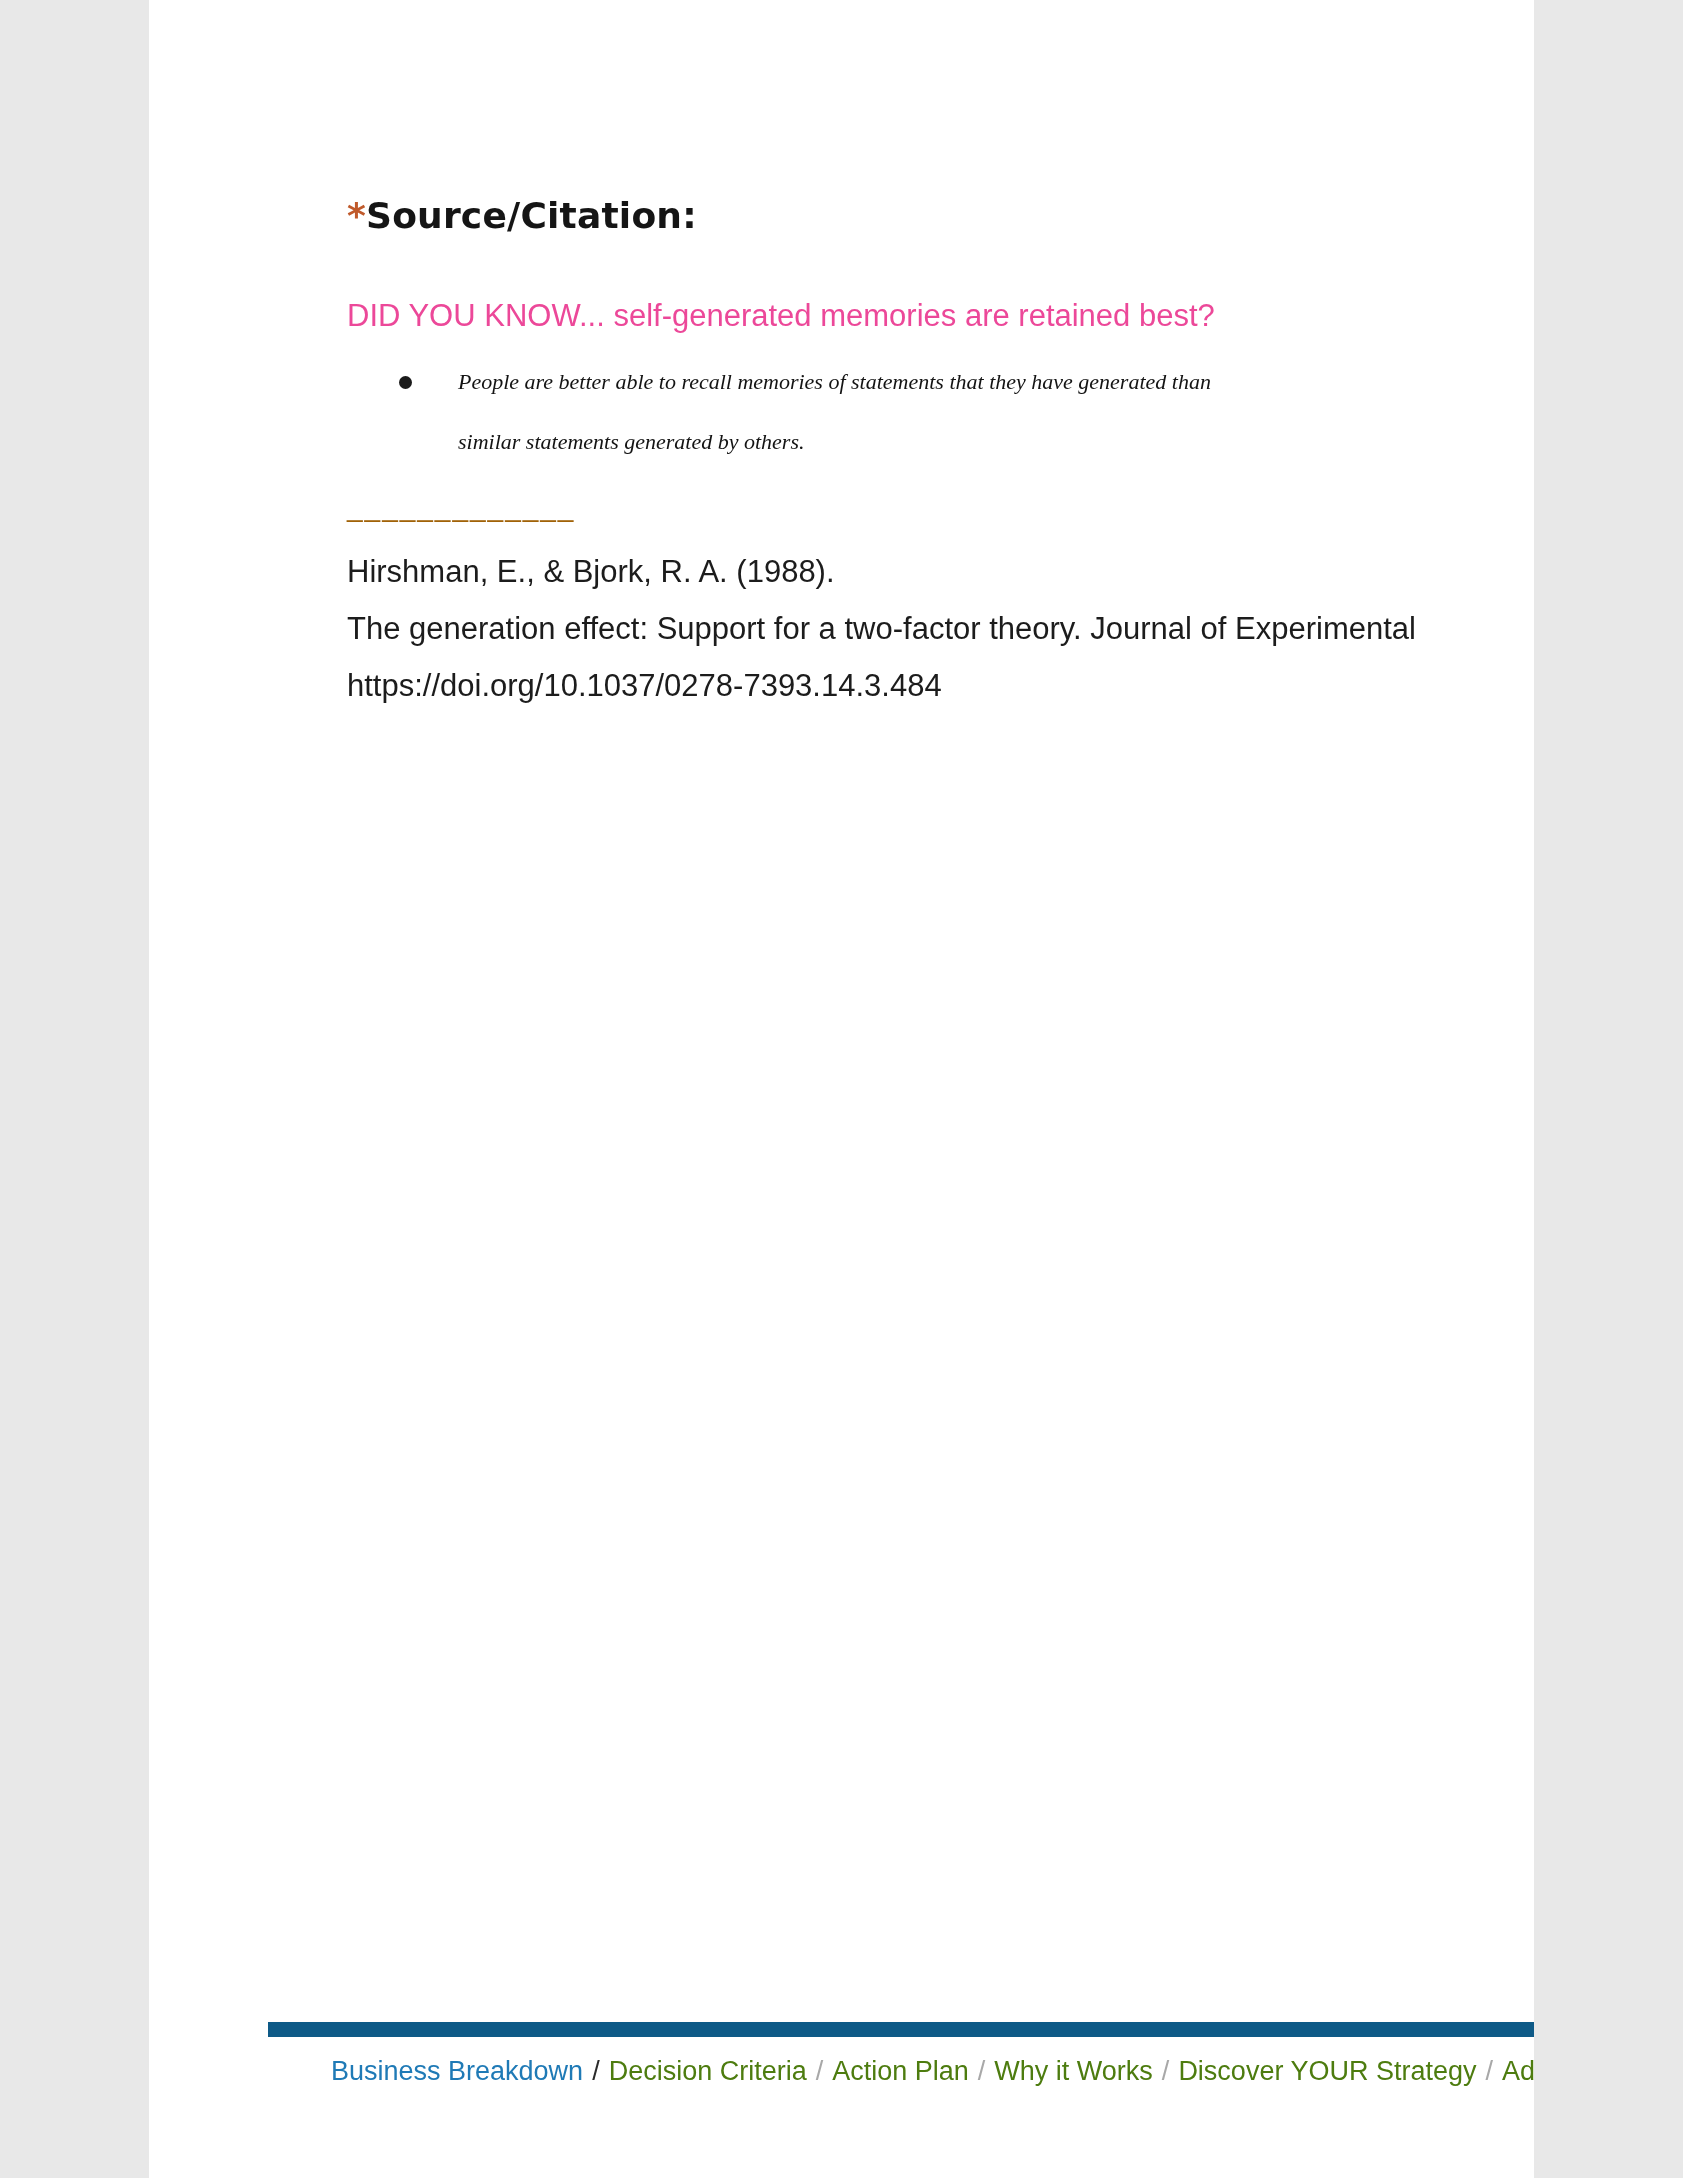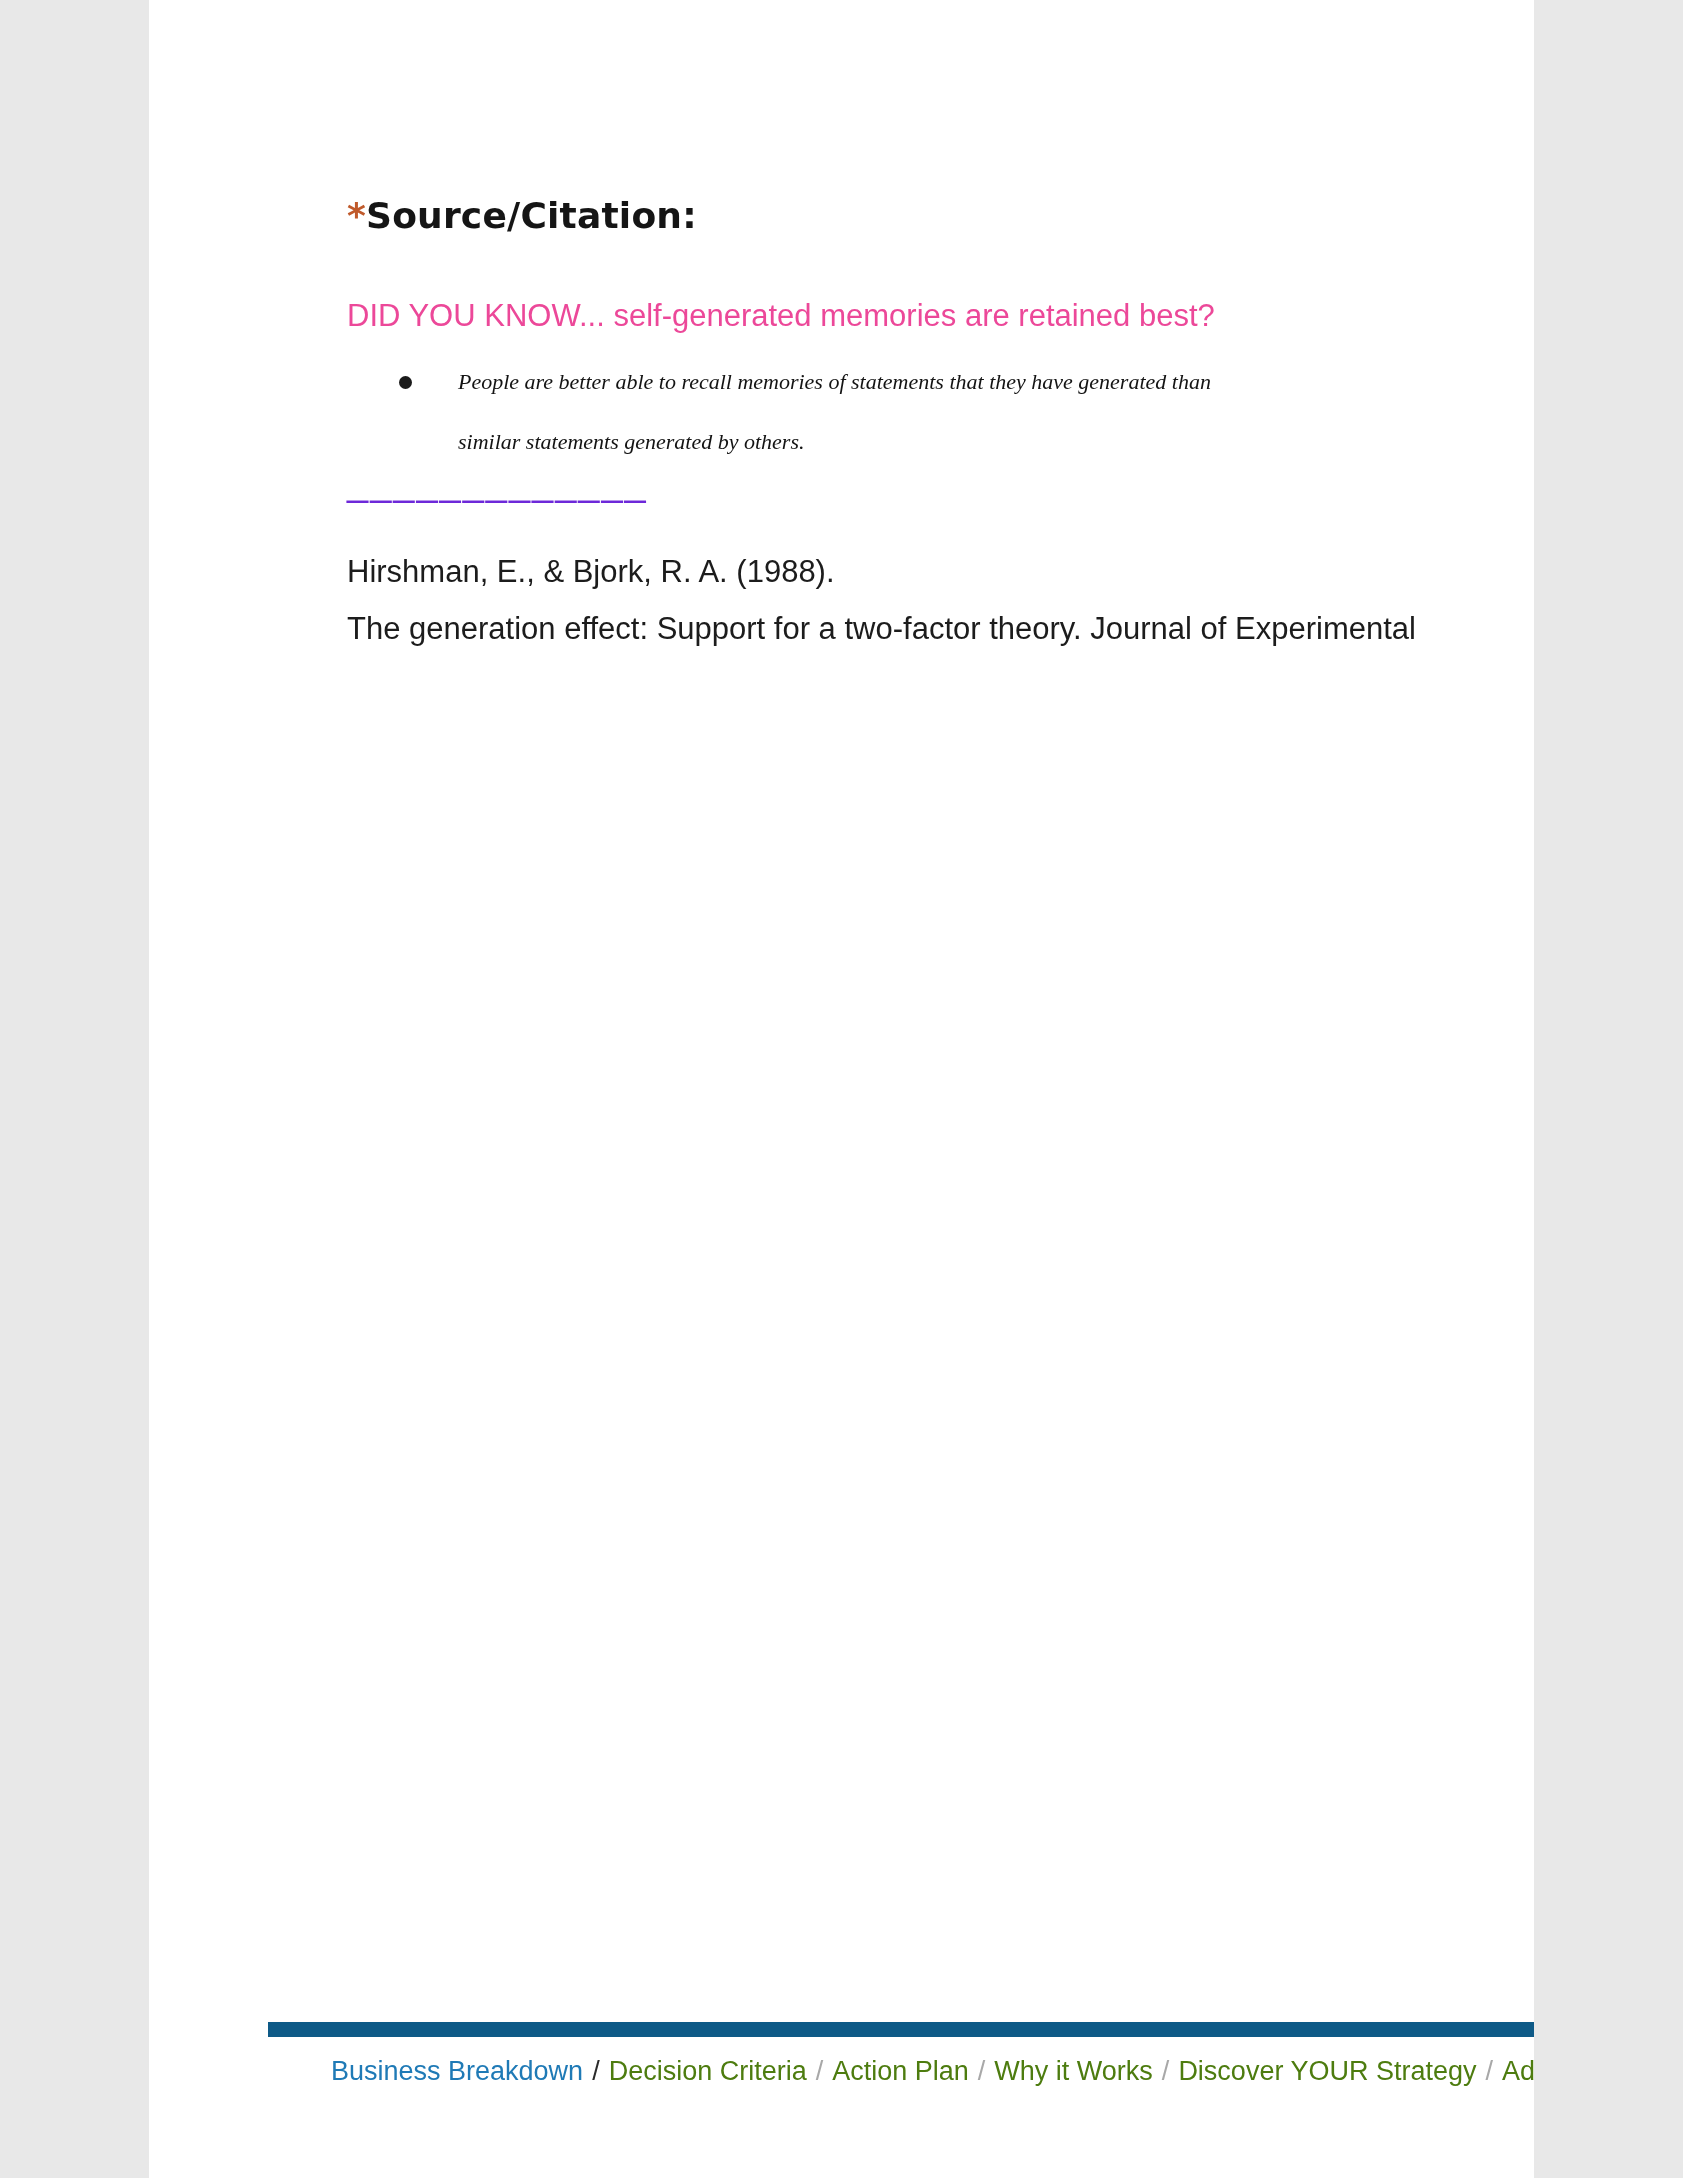--- a/index.html
+++ b/index.html
@@ -60,25 +60,25 @@
     font-size: 22px;
     line-height: 60px;
     color: #141414;
     font-family: Liberation Serif, serif;
   }
 
   
   .separator-line {
     position: absolute;
     left: 198px;
-    top: 460px;
-    font-size: 38px;
+    top: 485px;
+    font-size: 28px;
     line-height: 44px;
     letter-spacing: 2px;
-    color: #6d28d9;
+    color: #a16207;
     white-space: nowrap;
   }
 
   
   .citation {
     position: absolute;
     left: 198px;
     top: 543px;
     font-size: 31px;
     color: #1c1c1c;
@@ -136,20 +136,21 @@
       <div>People are better able to recall memories of statements that they have generated than</div>
       <div>similar statements generated by others.</div>
     </div>
   </div>
 
   <div class="separator-line">_____________</div>
 
   <div class="citation">
     <div class="cite-line">Hirshman, E., &amp; Bjork, R. A. (1988).</div>
     <div class="cite-line">The generation effect: Support for a two-factor theory. Journal of Experimental</div>
+    <div class="cite-line"><a class="doi-link" href="#">https://doi.org/10.1037/0278-7393.14.3.484</a></div>
   </div>
 
   <div class="footer-bar"></div>
 
   <div class="footer-row">
     <div class="breadcrumb">
       <span class="brand-link">Business Breakdown</span><span class="sep-dark">/</span><span class="nav-item">Decision Criteria</span><span class="sep-gray">/</span><span class="nav-item">Action Plan</span><span class="sep-gray">/</span><span class="nav-item">Why it Works</span><span class="sep-gray">/</span><span class="nav-item">Discover YOUR Strategy</span><span class="sep-gray">/</span><span class="nav-item">Adapt &amp; Advance</span>
     </div>
     <div class="page-number">14</div>
   </div>

